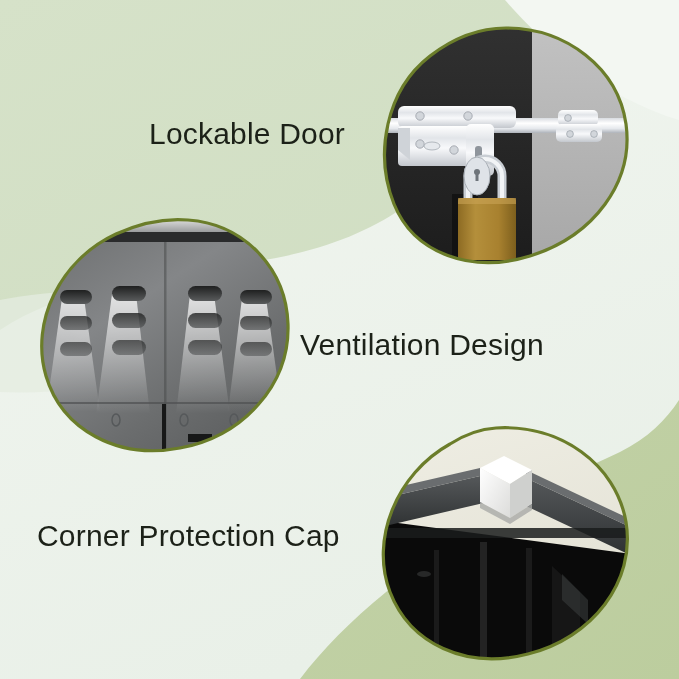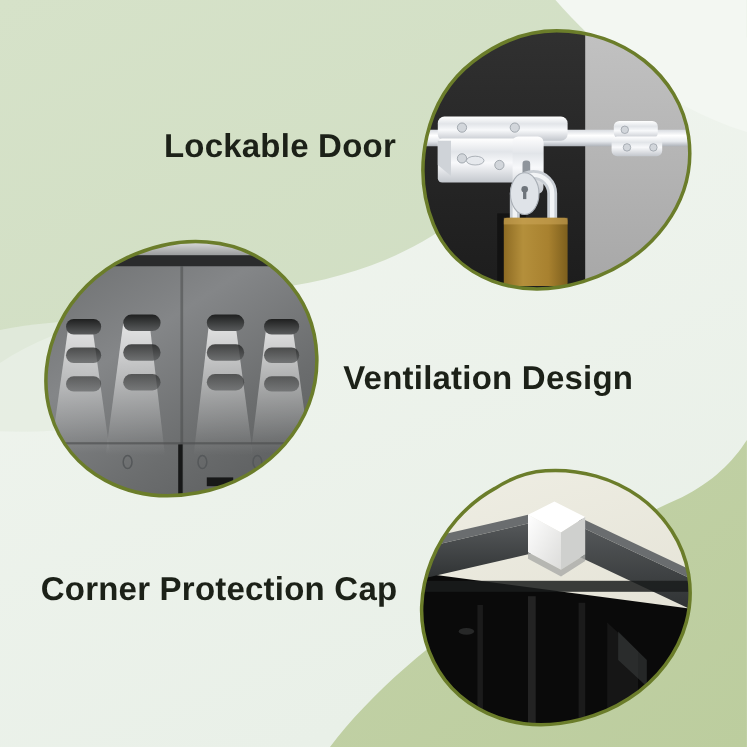--- a/index.html
+++ b/index.html
@@ -12,28 +12,28 @@
     width: 679px;
     height: 679px;
     overflow: hidden;
     background: #eef3ec;
     font-family: "Liberation Sans", sans-serif;
   }
   .layer { position: absolute; inset: 0; }
   .feature-label {
     position: absolute;
     font-family: "Liberation Sans", sans-serif;
-    font-weight: bold;
+    font-weight: normal;
     color: #1c2118;
     letter-spacing: 0.2px;
     white-space: nowrap;
     line-height: 1;
   }
   #label-lockable-door { left: 149px; top: 119px; font-size: 30px; }
-  #label-ventilation   { left: 300px; top: 330px; font-size: 30px; margin-left: 12px; }
+  #label-ventilation   { left: 300px; top: 330px; font-size: 30px; }
   #label-corner-cap    { left: 25px;  top: 521px; font-size: 30px; margin-left: 12px; }
   .photo-blob { position: absolute; }
   .photo-blob svg { display: block; }
 </style>
 </head>
 <body>
 
 <div id="canvas">
 
   <svg class="layer" viewBox="0 0 679 679" width="679" height="679">

